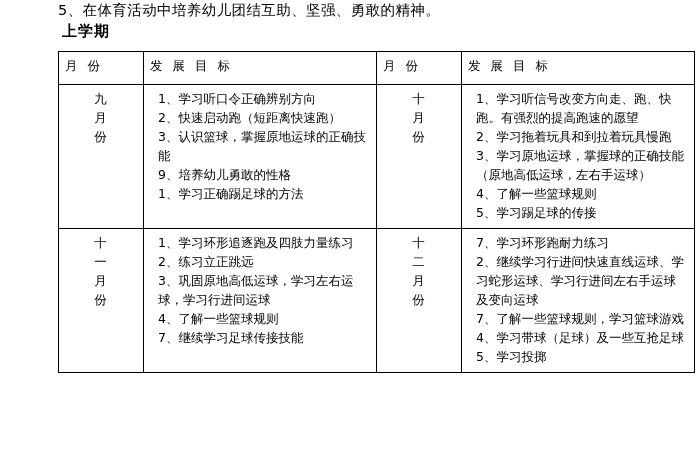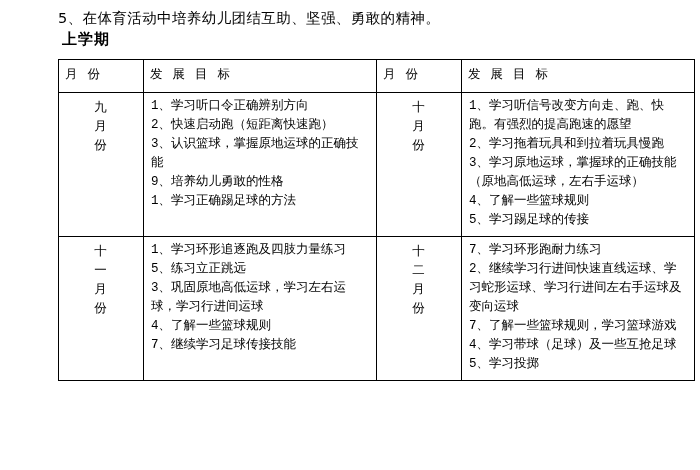--- a/index.html
+++ b/index.html
@@ -18,21 +18,20 @@
     position: relative;
     width: 700px;
     height: 470px;
     background: #ffffff;
     box-sizing: border-box;
     padding: 0 58px;
   }
   .intro-line {
     font-size: 14.5px;
     line-height: 1.5;
-    padding-top: 8px;
     letter-spacing: 0.4px;
     white-space: nowrap;
   }
   .section-title {
     font-size: 15px;
     font-weight: bold;
     letter-spacing: 1px;
     margin-top: 0;
     margin-bottom: 10px;
     padding-left: 4px;
@@ -71,24 +70,23 @@
   }
   .month-cell .ch {
     display: block;
   }
   .goal-cell ul {
     list-style: none;
     margin: 0;
     padding: 0;
   }
   .goal-cell li {
-    margin: 0 0 0 1px;
+    margin: 0 0 0 8px;
     text-indent: 0;
     padding-left: 0;
-    font-family: Liberation Mono, monospace;
   }
   .goal-cell li .txt {
     display: inline;
   }
 </style>
 </head>
 <body>
 
 <div class="page">
 
@@ -141,21 +139,21 @@
       <tr>
         <td class="month-cell">
           <span class="ch">十</span>
           <span class="ch">一</span>
           <span class="ch">月</span>
           <span class="ch">份</span>
         </td>
         <td class="goal-cell">
           <ul>
             <li><span class="txt">1、学习环形追逐跑及四肢力量练习</span></li>
-            <li><span class="txt">5、练习立正跳远</span></li>
+            <li><span class="txt">2、练习立正跳远</span></li>
             <li><span class="txt">3、巩固原地高低运球，学习左右运球，学习行进间运球</span></li>
             <li><span class="txt">4、了解一些篮球规则</span></li>
             <li><span class="txt">7、继续学习足球传接技能</span></li>
           </ul>
         </td>
         <td class="month-cell">
           <span class="ch">十</span>
           <span class="ch">二</span>
           <span class="ch">月</span>
           <span class="ch">份</span>

